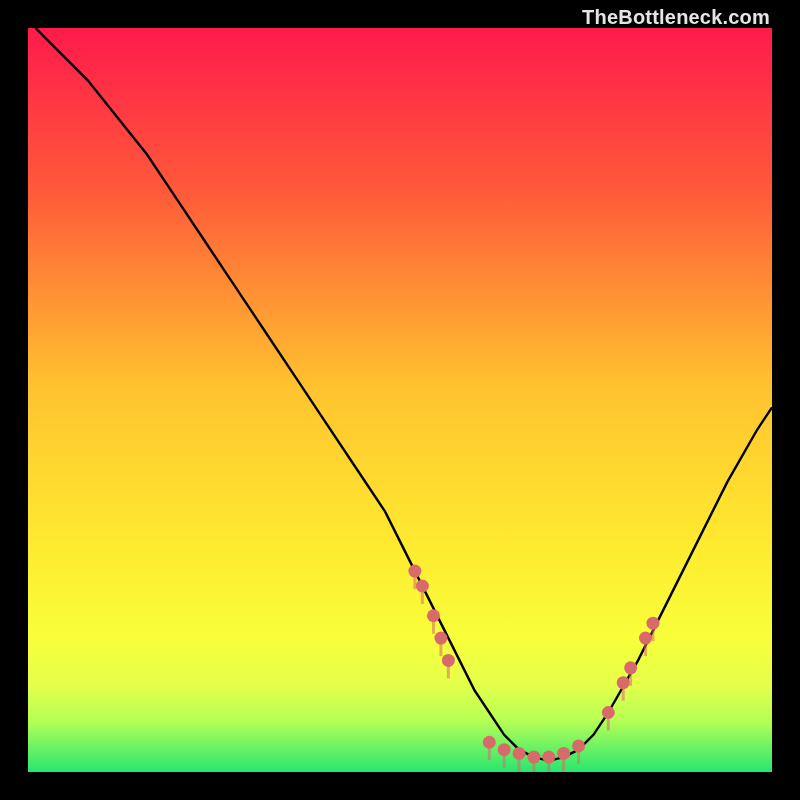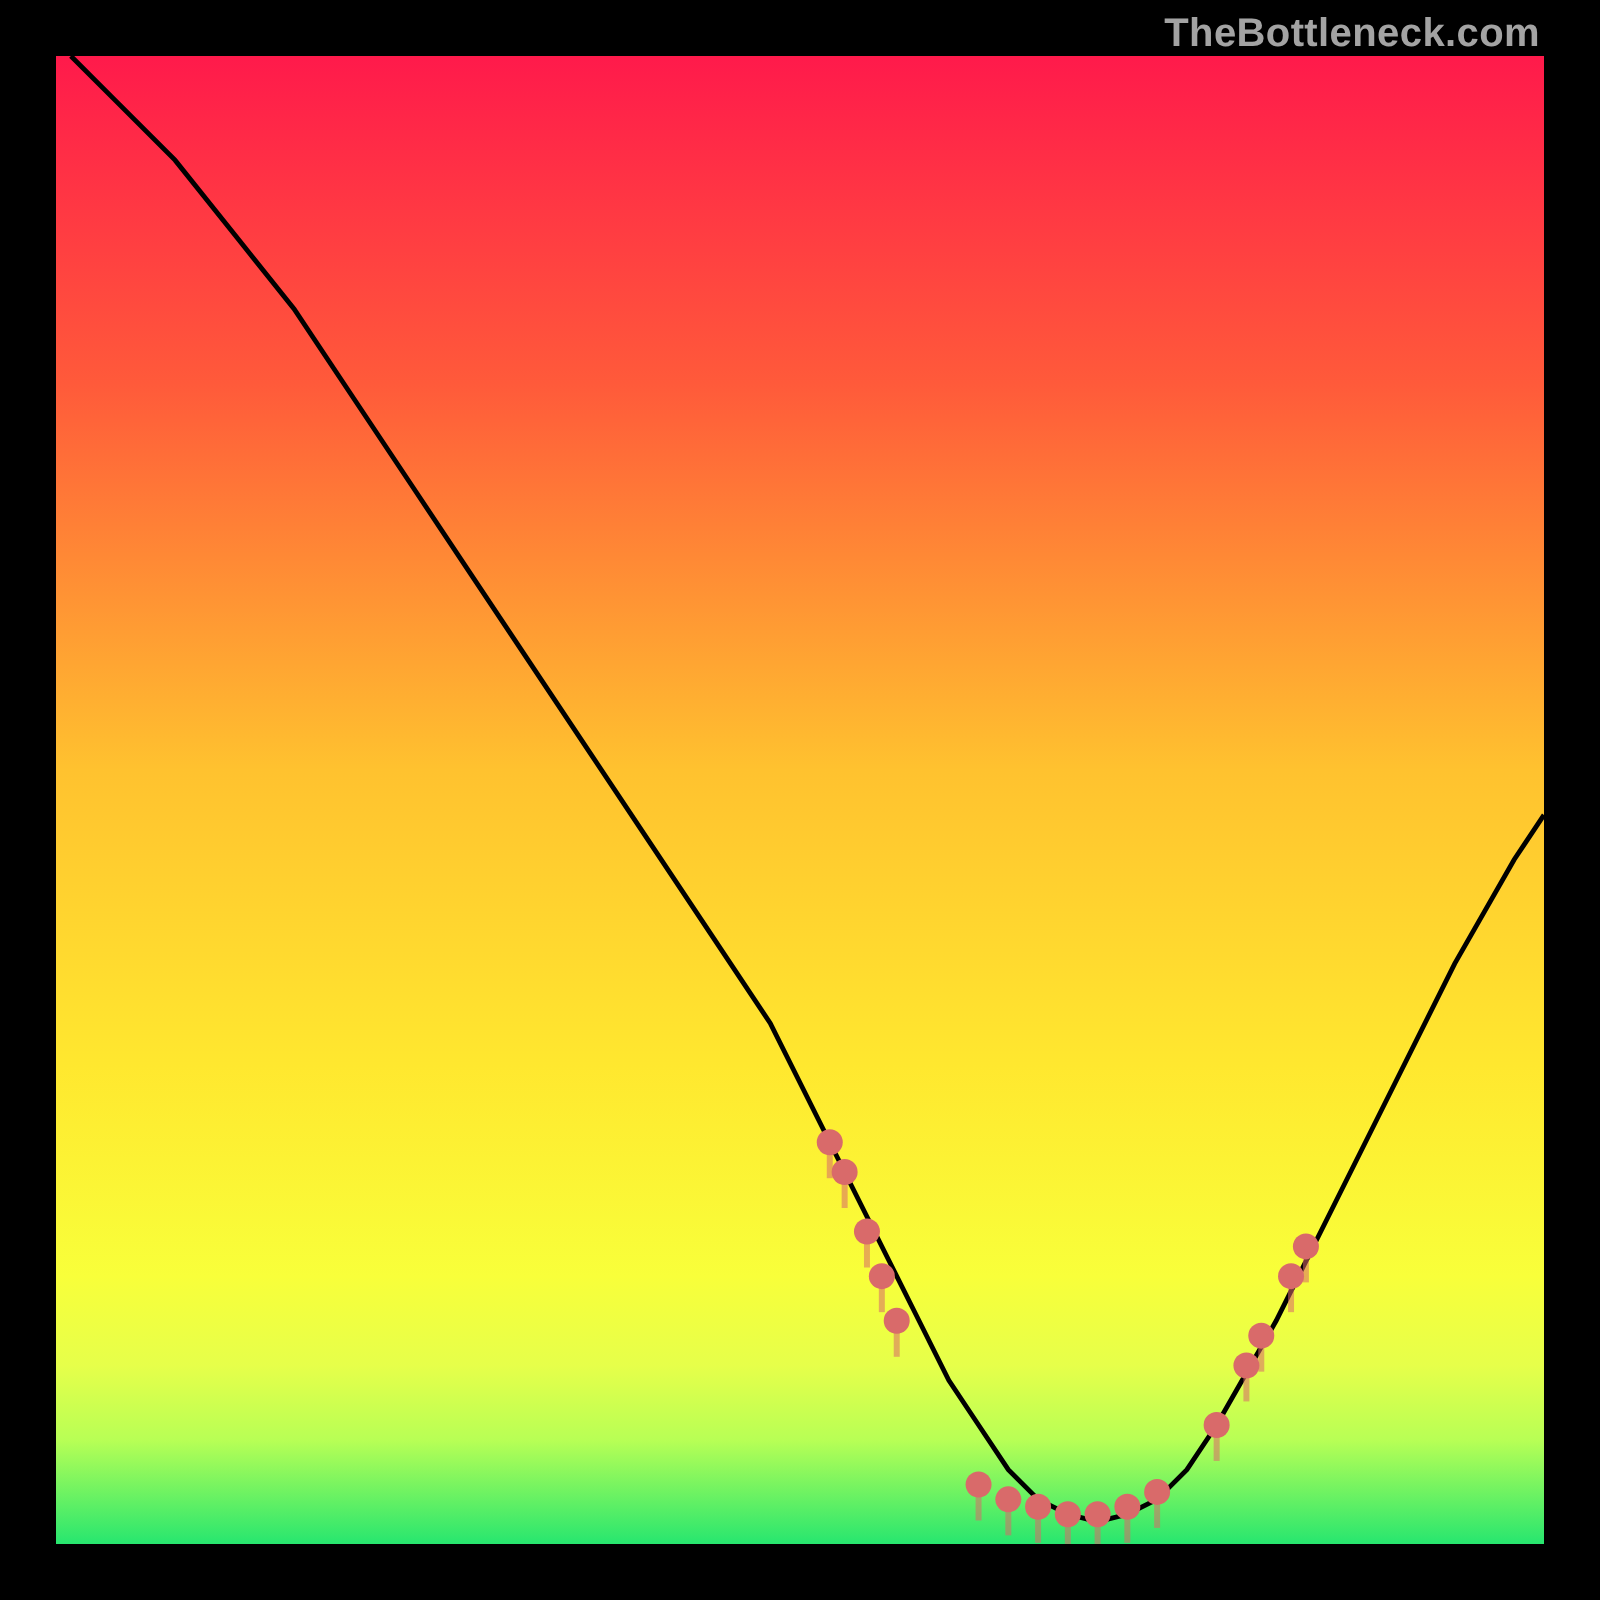--- a/index.html
+++ b/index.html
@@ -23,21 +23,21 @@
     position: absolute;
     left: 0;
     top: 0;
     width: 744px;
     height: 744px;
   }
   .attribution {
     position: absolute;
     top: 6px;
     right: 30px;
-    color: #a3a3a3;
+    color: #e5e5e5;
     font-size: 20px;
     font-weight: 600;
     letter-spacing: 0.2px;
   }
   svg {
     display: block;
   }
 </style>
 </head>
 <body>

